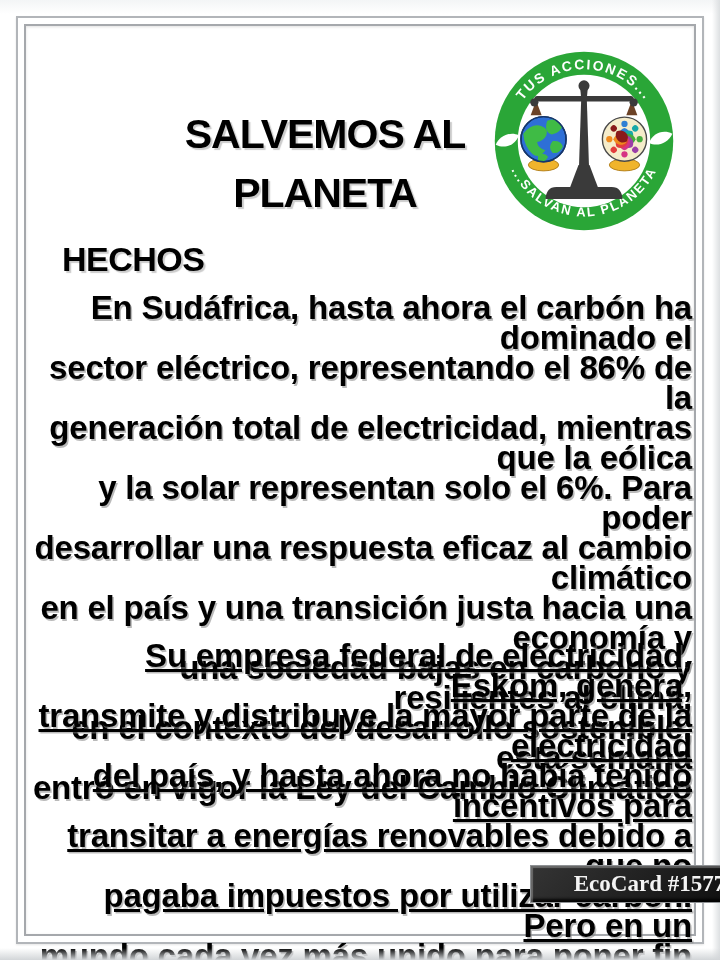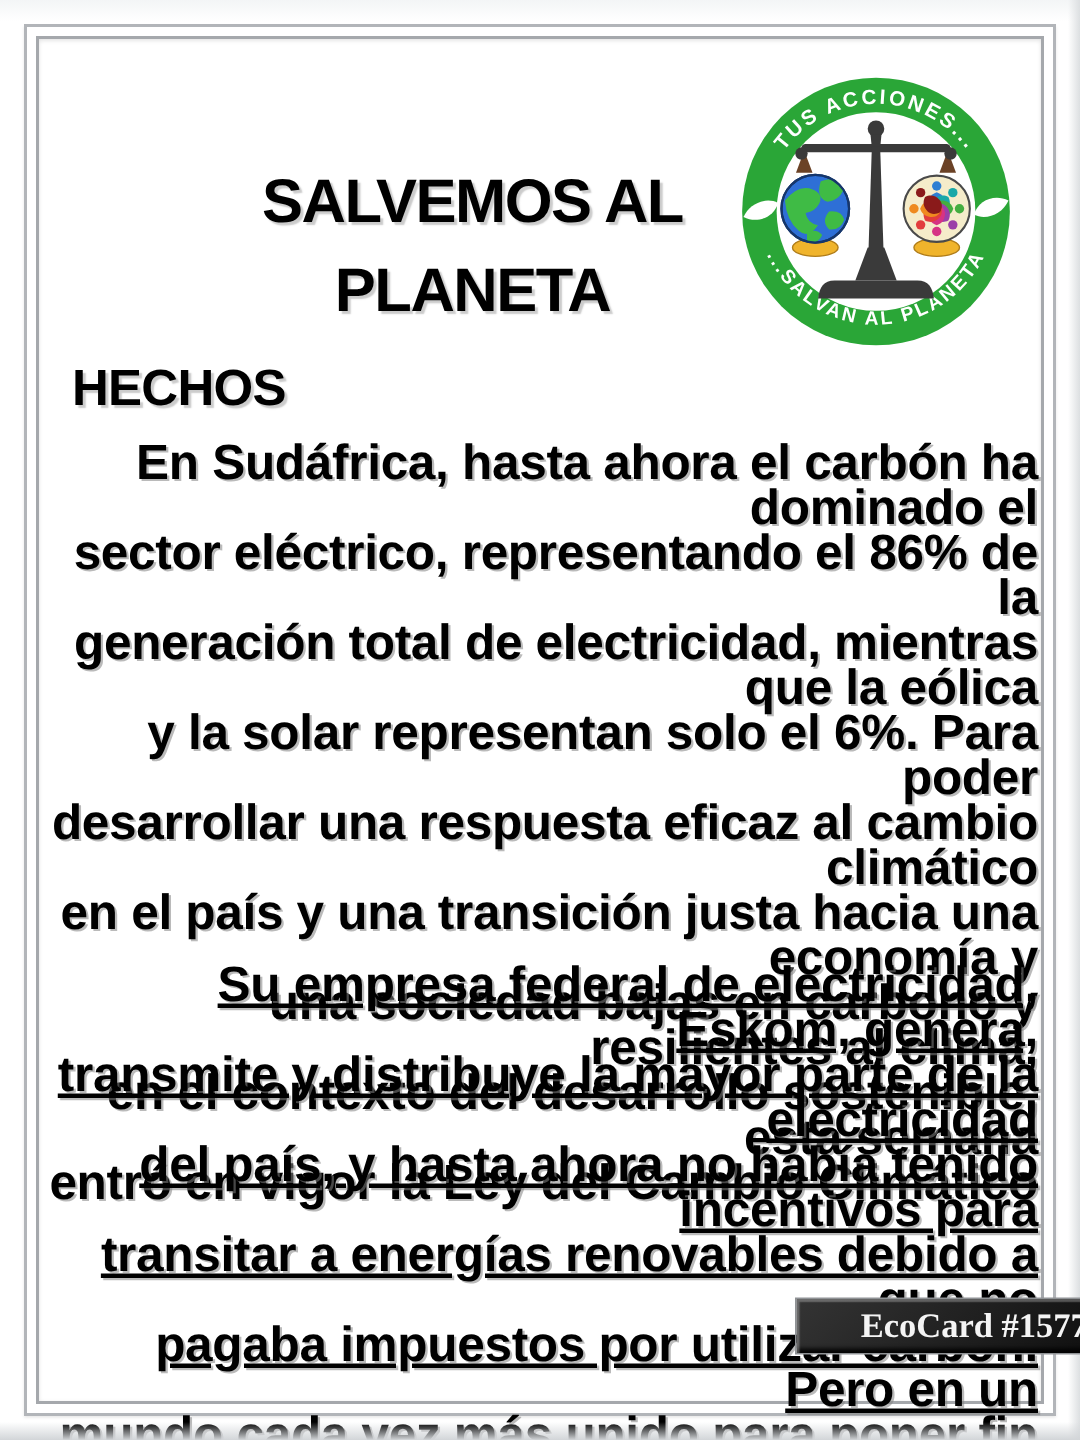--- a/index.html
+++ b/index.html
@@ -18,33 +18,33 @@
   .stage::after{content:""; position:absolute; left:0; right:0; bottom:0; height:12px;
     background:linear-gradient(rgba(255,255,255,0),#d2d5d8); pointer-events:none;}
   .frame-a{position:absolute; inset:16px; border:2px solid #b2b5b9;
     box-shadow:0 1px 2px rgba(0,0,0,.10);}
   .frame-b{position:absolute; inset:24px; border:2px solid #a5a8ac;
     box-shadow:inset 0 1px 3px rgba(0,0,0,.12);}
   .edge-shadow-right{position:absolute; top:0; bottom:0; right:0; width:8px;
     background:linear-gradient(to right, rgba(255,255,255,0), #dcdfe1);}
 
   .title{
-    position:absolute; left:135px; top:78px; width:360px;
+    position:absolute; left:145px; top:78px; width:360px;
     font-size:41px; line-height:59px; font-weight:bold; letter-spacing:-1px;
     text-align:center; white-space:pre-line;
     text-shadow:2px 2px 1px rgba(140,140,140,.45);
   }
   .logo{position:absolute; left:492px; top:49px; width:184px; height:184px;}
   .ring-text{fill:#ffffff; font-family:"Liberation Sans",sans-serif; font-weight:bold;}
 
   .heading{
     position:absolute; font-size:34px; line-height:40px; font-weight:bold;
     letter-spacing:-0.5px; text-shadow:2px 2px 1px rgba(140,140,140,.45);
   }
-  .heading-hechos{left:48px; top:211px;}
+  .heading-hechos{left:62px; top:211px;}
   .heading-acciones{left:60px; top:561px;}
 
   .body-par{
     position:absolute; left:28px; width:664px;
     font-size:33px; line-height:30px; font-weight:bold; text-align:right;
     white-space:pre-line; letter-spacing:-0.2px;
     text-shadow:1.5px 1.5px 0 rgba(130,130,130,.55);
     margin-top:32px;
   }
   .par-hechos{top:261px;}

